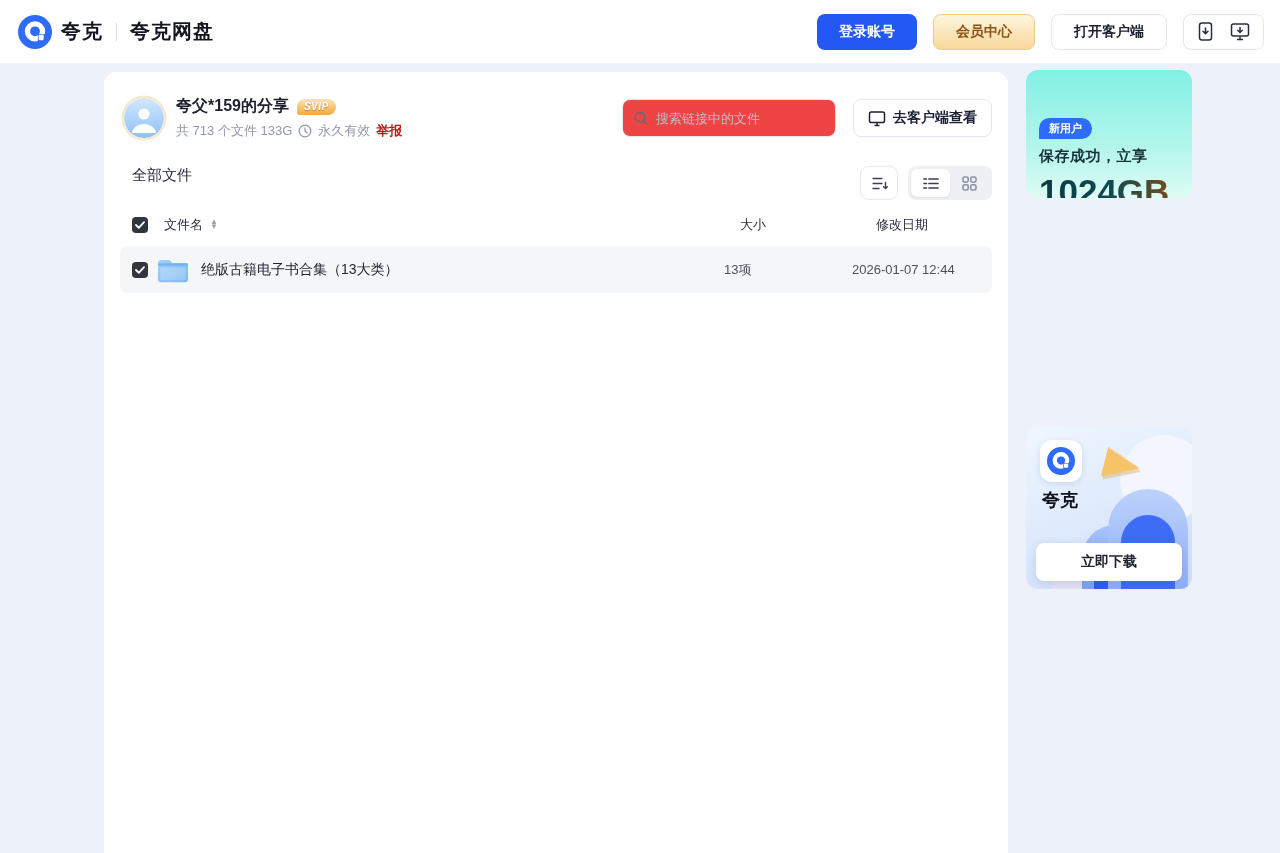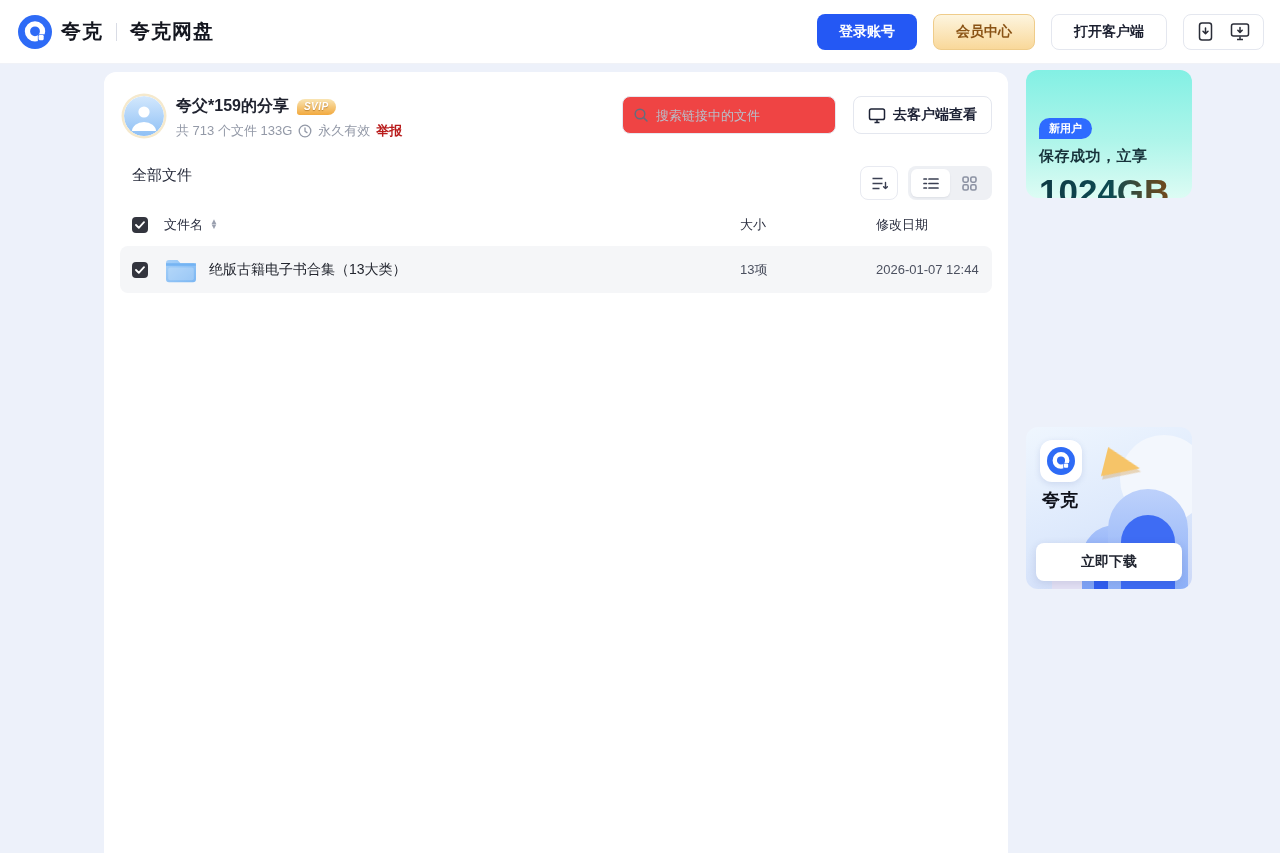--- a/index.html
+++ b/index.html
@@ -34,21 +34,21 @@
     border:1px solid #e4e7ef; border-radius:8px; height:36px;
     display:flex; align-items:center; padding:0 13px; gap:16px; background:#fff;
   }
   .icon-pill .ibtn { display:flex; cursor:pointer; }
 
   
   .panel {
     position:absolute; left:104px; top:72px; width:904px; height:781px;
     background:#fff; border-radius:12px 12px 0 0;
   }
-  .share-header { display:flex; align-items:flex-start; padding:24px 16px 0 20px; }
+  .share-header { display:flex; align-items:center; padding:24px 16px 0 20px; }
   .avatar {
     width:40px; height:40px; border-radius:50%; flex:0 0 auto;
     box-shadow:0 0 0 2.5px #f5e9cd; margin-right:12px; overflow:hidden;
   }
   .share-info { display:flex; flex-direction:column; gap:5px; }
   .share-title-row { display:flex; align-items:center; gap:8px; }
   .share-title { font-size:16px; font-weight:700; color:#20232f; }
   .svip-badge {
     height:16px; padding:0 7px; border-radius:9px 9px 9px 3px;
     background:linear-gradient(180deg,#f9e5b4,#f2a93e);
@@ -97,21 +97,21 @@
     font-size:13px; color:#2a2e3f;
   }
   .name-head { display:flex; align-items:center; gap:7px; font-weight:500; }
   .sort-arrows { display:flex; flex-direction:column; line-height:.62; font-size:8px; color:#9aa0af; cursor:pointer; }
   .checkbox {
     width:16px; height:16px; border-radius:4px; background:#33353e;
     display:flex; align-items:center; justify-content:center; cursor:pointer;
   }
   .file-row {
     margin:0 16px; padding:0 12px; height:47px;
-    display:grid; grid-template-columns:24px 568px 128px 1fr; gap:8px; align-items:center;
+    display:grid; grid-template-columns:24px 568px 128px 1fr; align-items:center;
     background:#f5f6f8; border-radius:8px; cursor:pointer;
   }
   .row-name { display:flex; align-items:center; gap:11px; font-size:14px; color:#23262f; }
   .cell-dim { font-size:13px; color:#4b505f; }
 
   
   .promo-top {
     position:absolute; left:1026px; top:70px; width:166px; height:128px;
     border-radius:12px; overflow:hidden; padding:0 13px; cursor:pointer;
     background:linear-gradient(180deg,#83f0e4 0%,#aef5ea 55%,#ddfcf4 100%);

